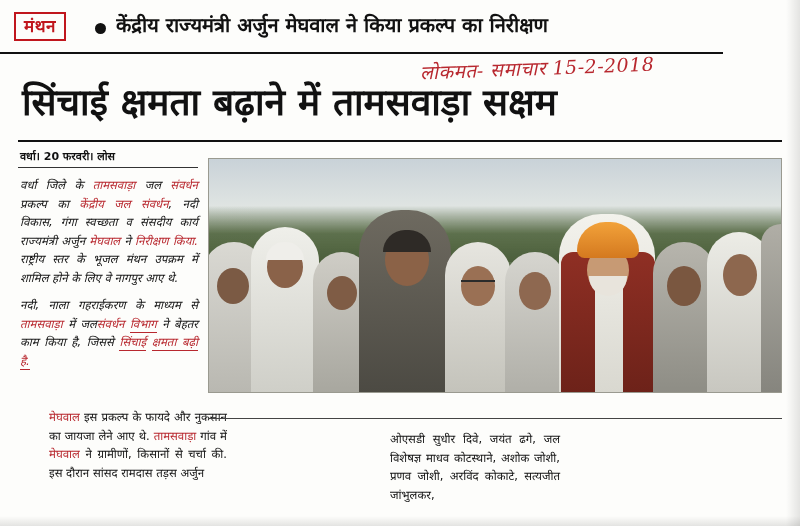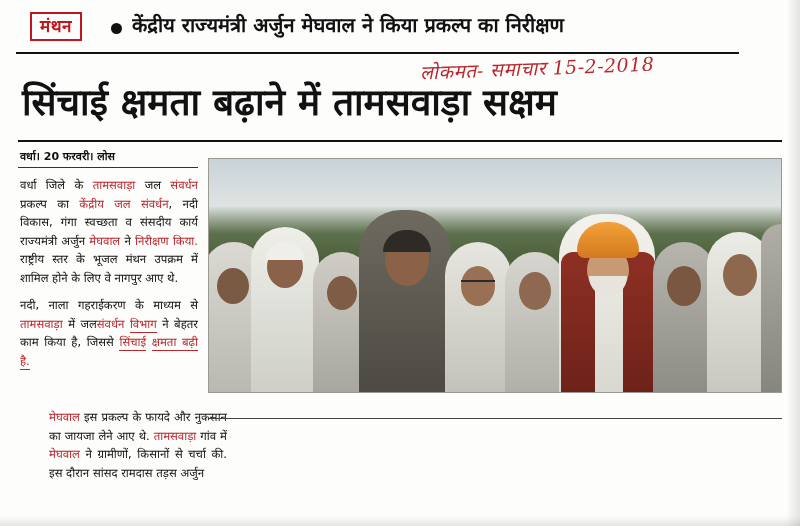--- a/index.html
+++ b/index.html
@@ -13,21 +13,21 @@
     height: 526px;
     background: #fdfdfb;
     overflow: hidden;
     font-family: "Liberation Sans", sans-serif;
     color: #111;
   }
 
   
   .masthead {
     position: absolute;
-    left: 16px;
+    left: 0;
     top: 0;
     width: 723px;
     height: 54px;
     border-bottom: 2px solid #111;
     box-sizing: border-box;
   }
   .logo-box {
     position: absolute;
     left: 14px;
     top: 12px;
@@ -127,20 +127,21 @@
     font-size: 11.5px;
     line-height: 18.5px;
     color: #141414;
     text-align: justify;
   }
   .col p { margin: 0 0 9px 0; }
   .col-left-top {
     left: 20px;
     top: 176px;
     width: 178px;
+    font-style: italic;
   }
   .col-left-bottom {
     left: 20px;
     top: 408px;
     width: 178px;
     margin-left: 29px;
   }
   .hl-red { color: #b8282f; }
   .hl-under {
     border-bottom: 1.5px solid #b8282f;
@@ -313,16 +314,19 @@
 
       <div class="person" style="left:498px; width:64px; height:160px; background:linear-gradient(180deg,#ececE6,#c8c7c0);"></div>
       <div class="head" style="left:514px; top:44px; width:34px; height:42px; background:#8d674e;"></div>
 
       <div class="person" style="left:552px; width:40px; height:168px; background:linear-gradient(180deg,#b0aea6,#86857e);"></div>
     </div>
   </div>
 
   <div class="caption-rule"></div>
 
+  <div class="col col-mid2">
+    <p>ओएसडी सुधीर दिवे, जयंत ढगे, जल विशेषज्ञ माधव कोटस्थाने, अशोक जोशी, प्रणव जोशी, अरविंद कोकाटे, सत्यजीत जांभुलकर,</p>
+  </div>
 
   <div class="scan-edge-r"></div>
   <div class="scan-edge-b"></div>
 </div>
 
 </body></html>

